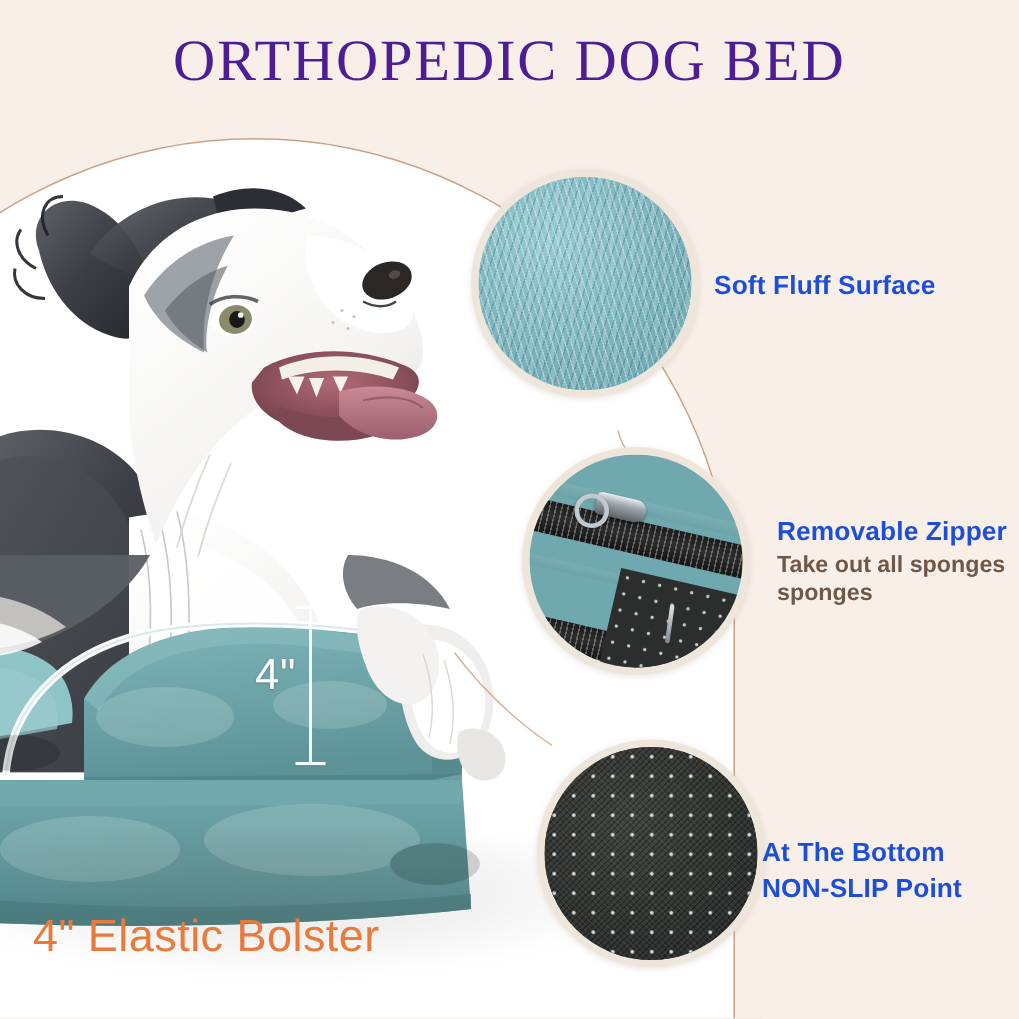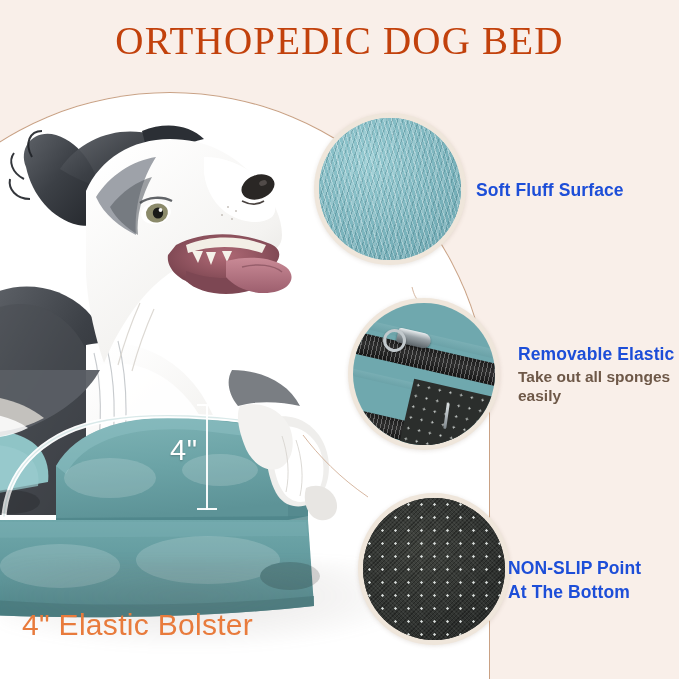--- a/index.html
+++ b/index.html
@@ -54,21 +54,21 @@
   
   .title {
     position: absolute;
     left: 0;
     top: 18px;
     width: 679px;
     text-align: center;
     font-family: "Liberation Serif", "DejaVu Serif", serif;
     font-size: 39px;
     letter-spacing: 1.2px;
-    color: #c2410c;
+    color: #4c1d95;
     white-space: nowrap;
   }
 
   
   .dog-wrap { position: absolute; left: -10px; top: 95px; width: 360px; height: 420px; }
 
   
   .bed-wrap { position: absolute; left: -30px; top: 370px; width: 420px; height: 260px; }
 
   
@@ -428,25 +428,25 @@
     <div class="detail-inner">
       <div class="tex-grip"></div>
     </div>
   </div>
 
   <div class="label-block" id="label-fluff">
     <div class="label-title">Soft Fluff Surface</div>
   </div>
 
   <div class="label-block" id="label-zipper">
-    <div class="label-title">Removable Elastic</div>
+    <div class="label-title">Removable Zipper</div>
     <div class="label-sub">Take out all sponges</div>
-    <div class="label-sub">easily</div>
+    <div class="label-sub">sponges</div>
   </div>
 
   <div class="label-block" id="label-grip">
+    <div class="label-title">At The Bottom</div>
     <div class="label-title">NON-SLIP Point</div>
-    <div class="label-title">At The Bottom</div>
   </div>
 
   <div class="bolster-caption">4" Elastic Bolster</div>
 
 </div>
 
 </body></html>

